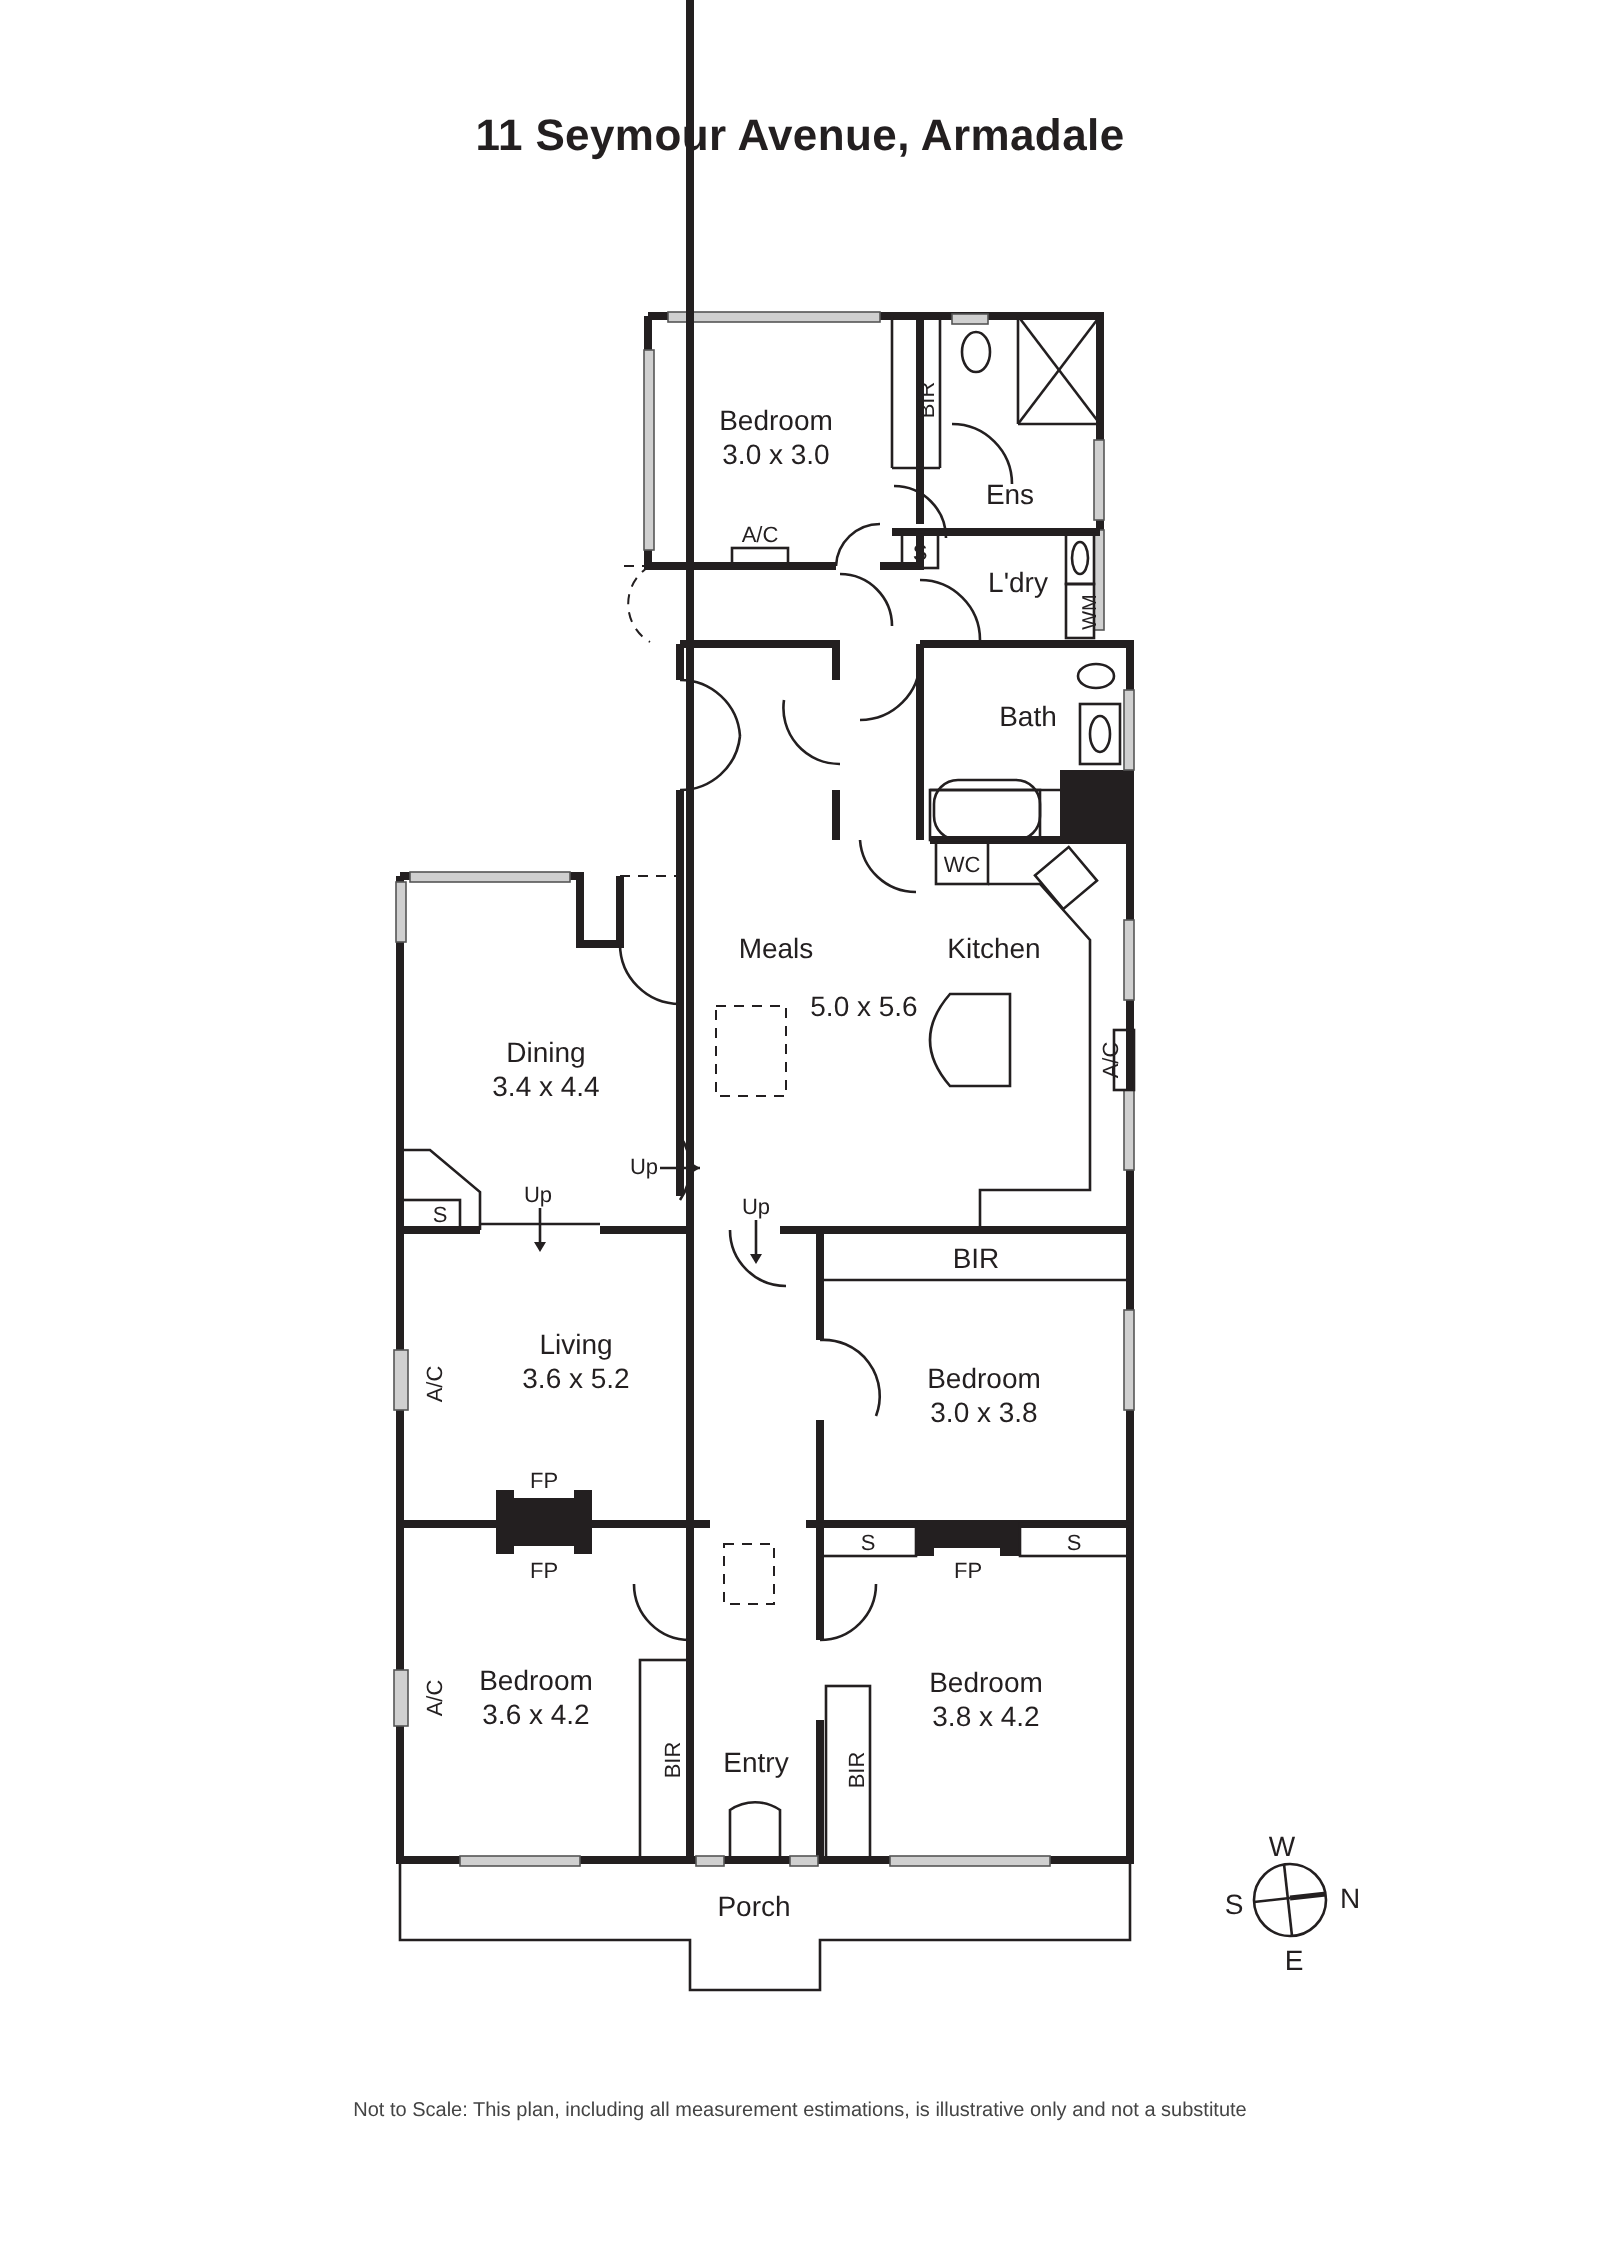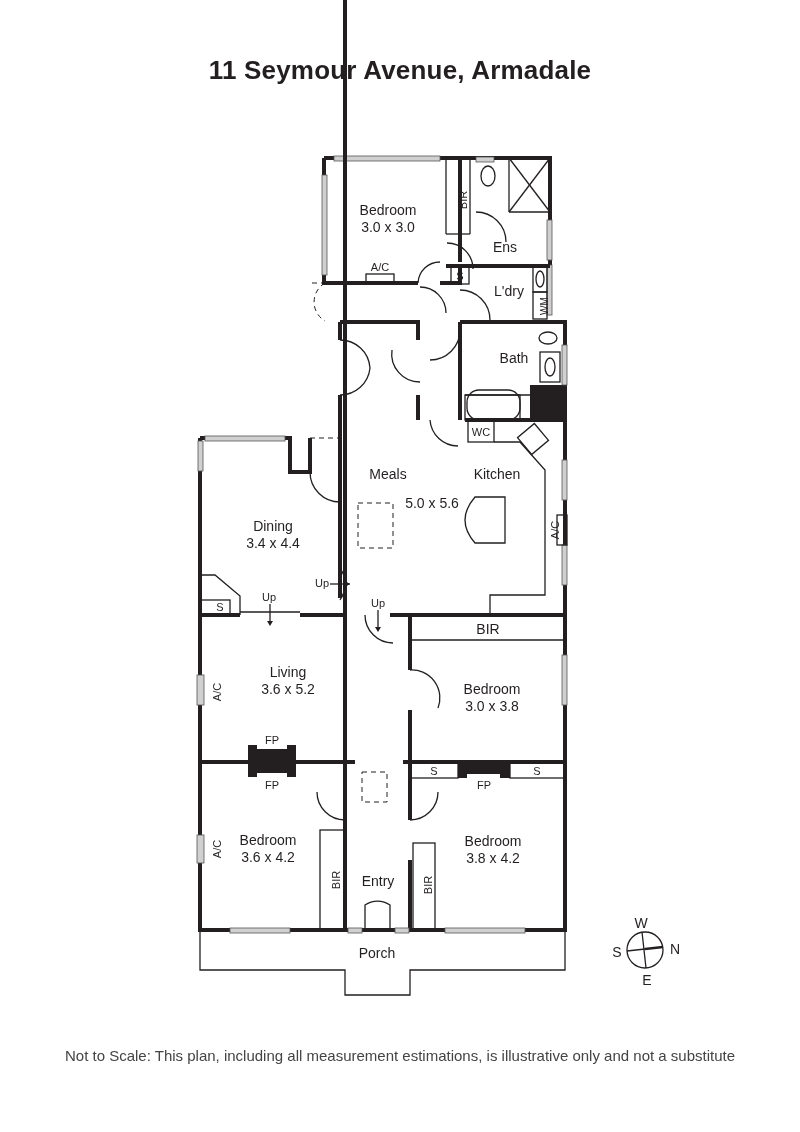--- a/index.html
+++ b/index.html
@@ -1,29 +1,29 @@
 <!DOCTYPE html>
 <html><head>
 <meta charset="utf-8">
 <style>
   html, body { margin:0; padding:0; background:#ffffff; }
   body { width:800px; height:1132px; position:relative; overflow:hidden;
          font-family:"Liberation Sans", sans-serif; color:#231f20; }
   .title { position:absolute; top:55px; left:0; width:800px; text-align:center;
-           font-size:26px; font-weight:bold; letter-spacing:0.2px; }
+           font-size:22px; font-weight:bold; letter-spacing:0.2px; }
   .plan { position:absolute; left:0; top:0; }
   .lbl { font-family:"Liberation Sans", sans-serif; fill:#231f20; font-size:14px; }
   .sm { font-size:11px; }
   .xs { font-size:10px; }
   .wall { stroke:#231f20; stroke-width:4; fill:none; }
   .thin { stroke:#231f20; stroke-width:1.3; fill:none; }
   .win { fill:#d0d0d0; stroke:#555; stroke-width:0.8; }
   .dash { stroke:#231f20; stroke-width:1; fill:none; stroke-dasharray:5 4; }
   .disclaimer { position:absolute; top:1050px; left:0; width:800px; text-align:center;
-                font-size:15px; line-height:12px; color:#444; }
+                font-size:10px; line-height:12px; color:#444; }
 </style>
 </head>
 <body>
 
 <div class="title">11 Seymour Avenue, Armadale</div>
 
 <svg class="plan" width="800" height="1132" viewBox="0 0 800 1132">
 
   <g>
     <path class="wall" d="M324,158 L324,283 L418,283 M440,283 L460,283 L460,268 M460,262 L460,158 Z"></path>

